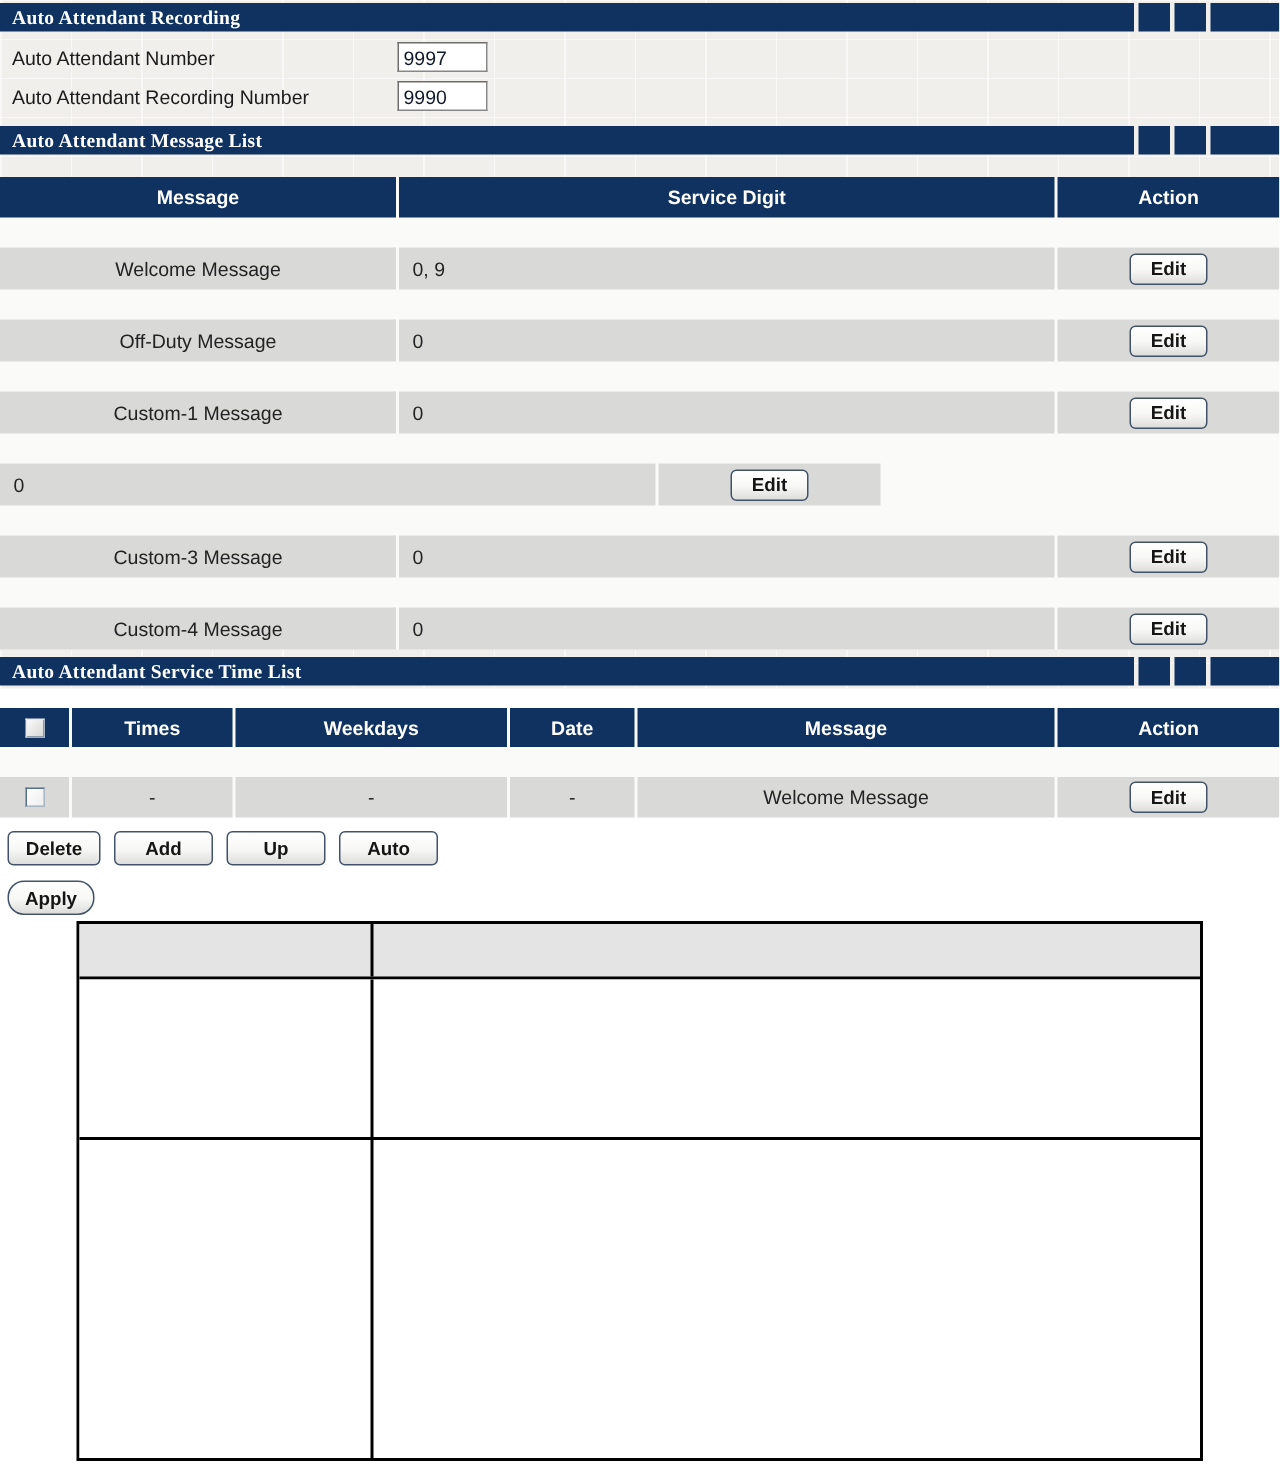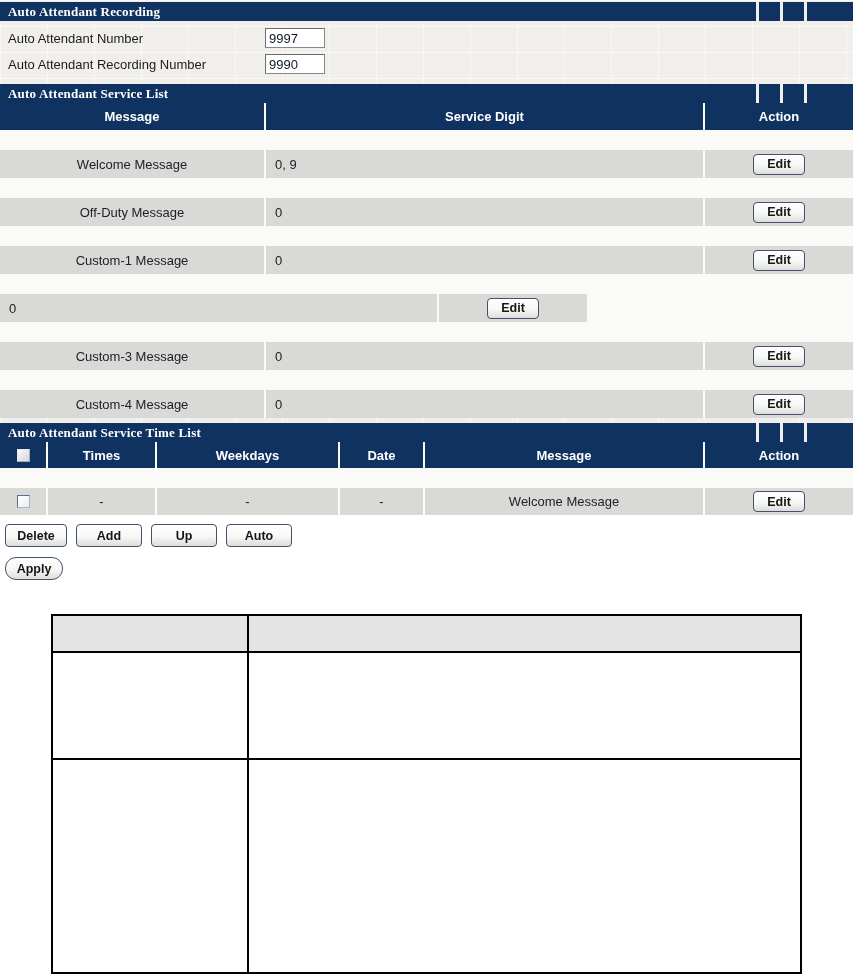--- a/index.html
+++ b/index.html
@@ -32,21 +32,21 @@
   .field-row { height:26px; display:flex; align-items:center; }
   .field-label { width:265px; padding-left:8px; font-size:13px; color:#1b1b1b; }
   .field-input {
     width:60px; height:20px; font-family:"Liberation Sans",sans-serif;
     font-size:13px; color:#0f172a; padding:1px 3px;
     border:1px solid #888; border-top-color:#6d6d6d; border-left-color:#6d6d6d;
     background:#fff;
   }
 
   
-  .tbl { display:flex; flex-direction:column; row-gap:2px; background:#fafaf8; margin-top:0;gap:20px; }
+  .tbl { display:flex; flex-direction:column; row-gap:2px; background:#fafaf8; margin-top:15px;gap:20px; }
   .trow { display:flex; column-gap:2px; }
   .hcell {
     background:#0f3260; color:#fff; font-weight:bold; font-size:13px;
     display:flex; align-items:center; justify-content:center; height:27px;
   }
   .dcell {
     background:#d9d9d8; color:#222; font-size:13px;
     display:flex; align-items:center; justify-content:center; height:28px;
   }
   .dcell.left { justify-content:flex-start; padding-left:9px; }
@@ -115,21 +115,21 @@
         <div class="field-label">Auto Attendant Number</div>
         <input class="field-input" type="text" value="9997" style="">
       </div>
       <div class="field-row">
         <div class="field-label">Auto Attendant Recording Number</div>
         <input class="field-input" type="text" value="9990" style="">
       </div>
     </div>
 
     <div class="hbar" style="margin-top:7px;">
-      <div class="main">Auto Attendant Service List</div>
+      <div class="main">Auto Attendant Message List</div>
       <div class="seg s1"></div>
       <div class="seg s2"></div>
       <div class="seg s3"></div>
     </div>
 
     <div class="tbl">
       <div class="trow">
         <div class="hcell c-msg">Message</div>
         <div class="hcell c-dig">Service Digit</div>
         <div class="hcell c-act">Action</div>

